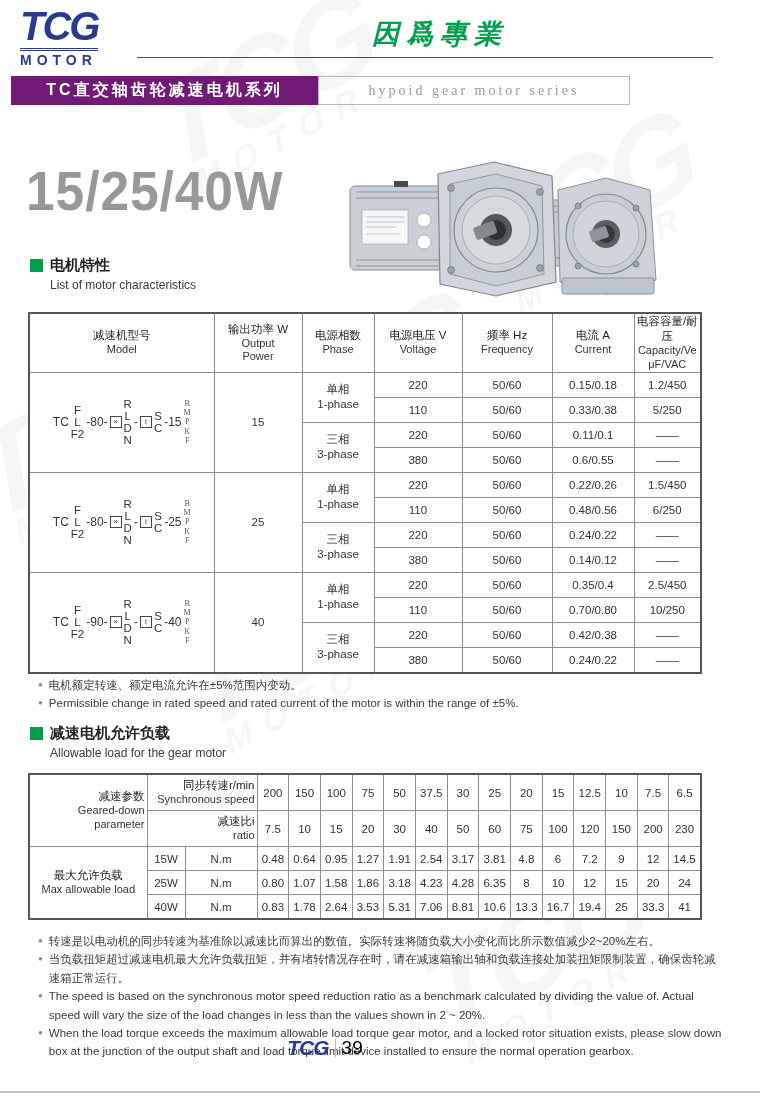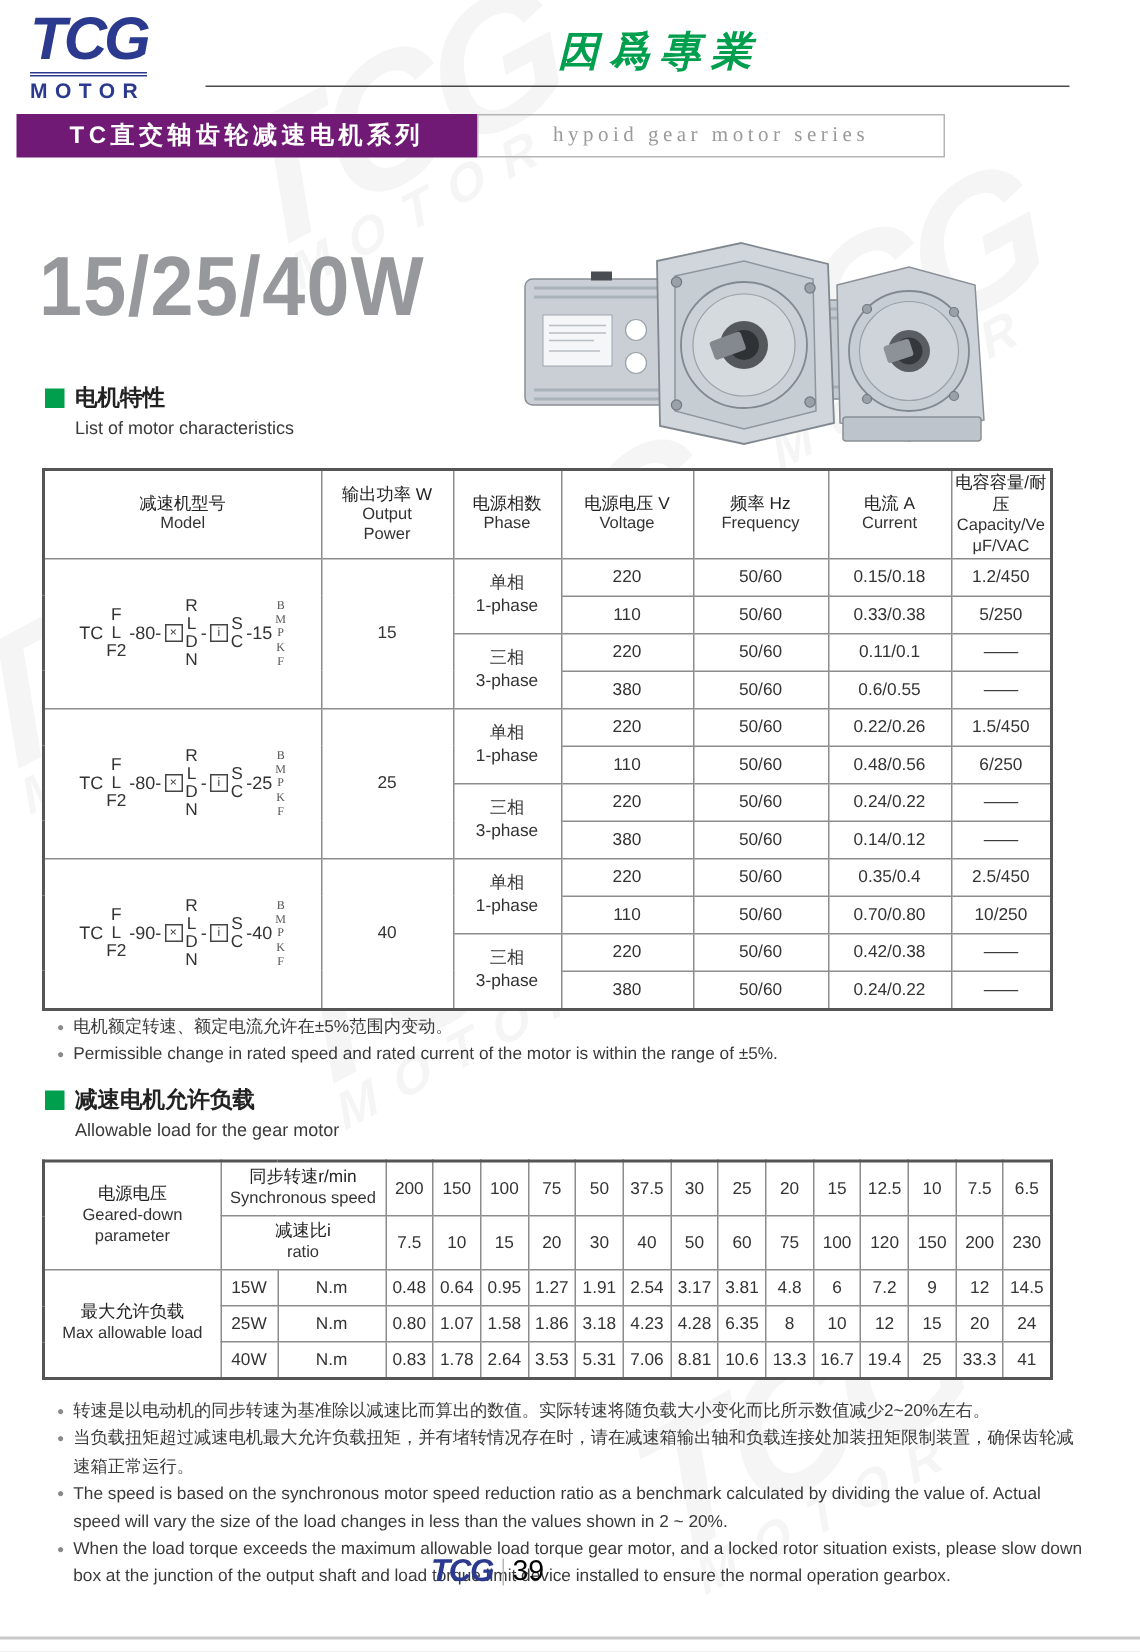--- a/index.html
+++ b/index.html
@@ -46,21 +46,21 @@
   .hcn{font-size:11.5px;color:#222;}
   .hen{font-size:11px;color:#333;white-space:pre-line;line-height:1.25;}
   .phase-cell{line-height:1.3;}
   
   .model-wrap{display:flex;align-items:center;justify-content:center;gap:2px;font-size:12px;color:#333;}
   .mc-stack{display:flex;flex-direction:column;line-height:1.05;font-size:11.5px;}
   .mc-stack.opts{font-family:"Liberation Serif","DejaVu Serif",serif;font-size:8px;color:#555;line-height:1.15;}
   .mbox{display:inline-flex;align-items:center;justify-content:center;width:10px;height:10px;
         border:1px solid #444;font-size:8px;line-height:1;}
   
-  .t2 .hrow th{height:35px;}
+  .t2 .hrow th{height:35px;text-align:right;}
   .t2 .drow td, .t2 .drow th{height:23px;}
   .lbl2{line-height:1.3;}
   
   .notes{position:absolute;left:38px;width:684px;list-style:none;margin:0;padding:0;}
   .notes li{display:flex;gap:6px;font-size:11.5px;color:#3a3a3a;line-height:1.6;}
   .notes .dot{color:#8a8a8a;font-size:8px;line-height:2.3;}
   
   .footer{position:absolute;left:0;right:110px;top:1036px;display:flex;justify-content:center;align-items:center;gap:6px;}
   .footer .f-logo{color:#2b3a8f;font-size:21px;font-weight:900;font-style:italic;letter-spacing:-1px;}
   .footer .f-div{width:1px;height:18px;background:#b7b7b7;}
@@ -460,21 +460,21 @@
         <col style="width: 31.7px;">
         <col style="width: 31.7px;">
         <col style="width: 31.7px;">
         <col style="width: 31.7px;">
         <col style="width: 31.7px;">
         <col style="width: 31.7px;">
       </colgroup>
     <tbody>
         <tr class="hrow">
           <th class="lbl2" rowspan="2">
-            <div class="hcn">电源电压</div>
+            <div class="hcn">减速参数</div>
             <div class="hen">Geared-down
 parameter</div>
           </th>
           <th class="lbl2" colspan="2">
             <div class="hcn">同步转速r/min</div>
             <div class="hen">Synchronous speed</div>
           </th>
           <td>200</td>
           <td>150</td>
           <td>100</td>

